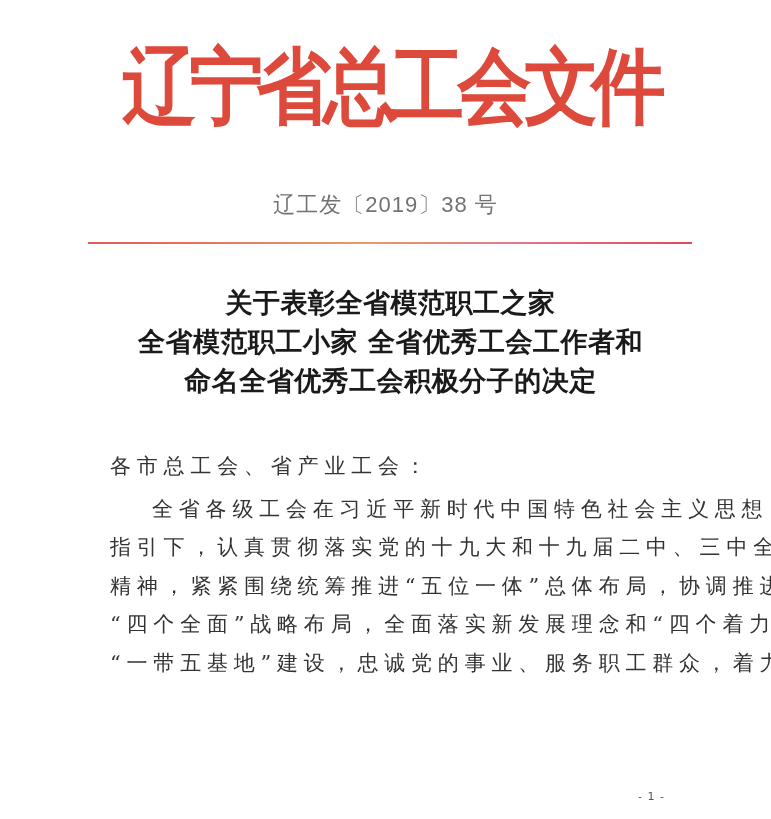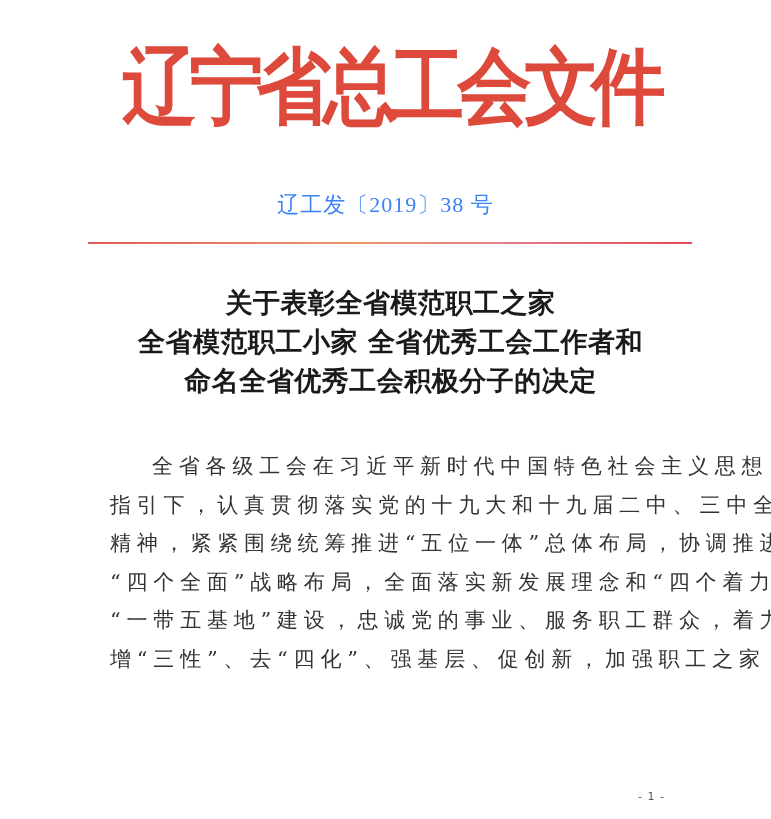--- a/index.html
+++ b/index.html
@@ -31,24 +31,24 @@
     white-space: nowrap;
     transform: scaleY(1.12);
     transform-origin: center;
   }
   .doc-number {
     position: absolute;
     left: 0;
     width: 771px;
     top: 190px;
     text-align: center;
-    font-family: Liberation Serif, serif;
+    font-family: Liberation Sans, sans-serif;
     font-size: 22px;
     line-height: 30px;
-    color: #3b82f6;
+    color: #737373;
     letter-spacing: 1px;
   }
   .red-rule {
     position: absolute;
     left: 88px;
     top: 242px;
     width: 604px;
     height: 2px;
     background: linear-gradient(90deg, #e25a5a, #e89a6a 45%, #e27a8a 70%, #e24a5a);
   }
@@ -108,21 +108,21 @@
 
 <div class="red-rule"></div>
 
 <div class="decision-title">
   <div>关于表彰全省模范职工之家</div>
   <div>全省模范职工小家 全省优秀工会工作者和</div>
   <div>命名全省优秀工会积极分子的决定</div>
 </div>
 
 <div class="body-text">
+  <div class="line salutation">各市总工会、省产业工会：</div>
   <div class="line indent">全省各级工会在习近平新时代中国特色社会主义思想</div>
   <div class="line">指引下，认真贯彻落实党的十九大和十九届二中、三中全会</div>
   <div class="line">精神，紧紧围绕统筹推进“五位一体”总体布局，协调推进</div>
   <div class="line">“四个全面”战略布局，全面落实新发展理念和“四个着力”</div>
   <div class="line">“一带五基地”建设，忠诚党的事业、服务职工群众，着力</div>
-  <div class="line">增“三性”、去“四化”、强基层、促创新，加强职工之家</div>
 </div>
 
 <div class="page-number">- 1 -</div>
 
 </body></html>

